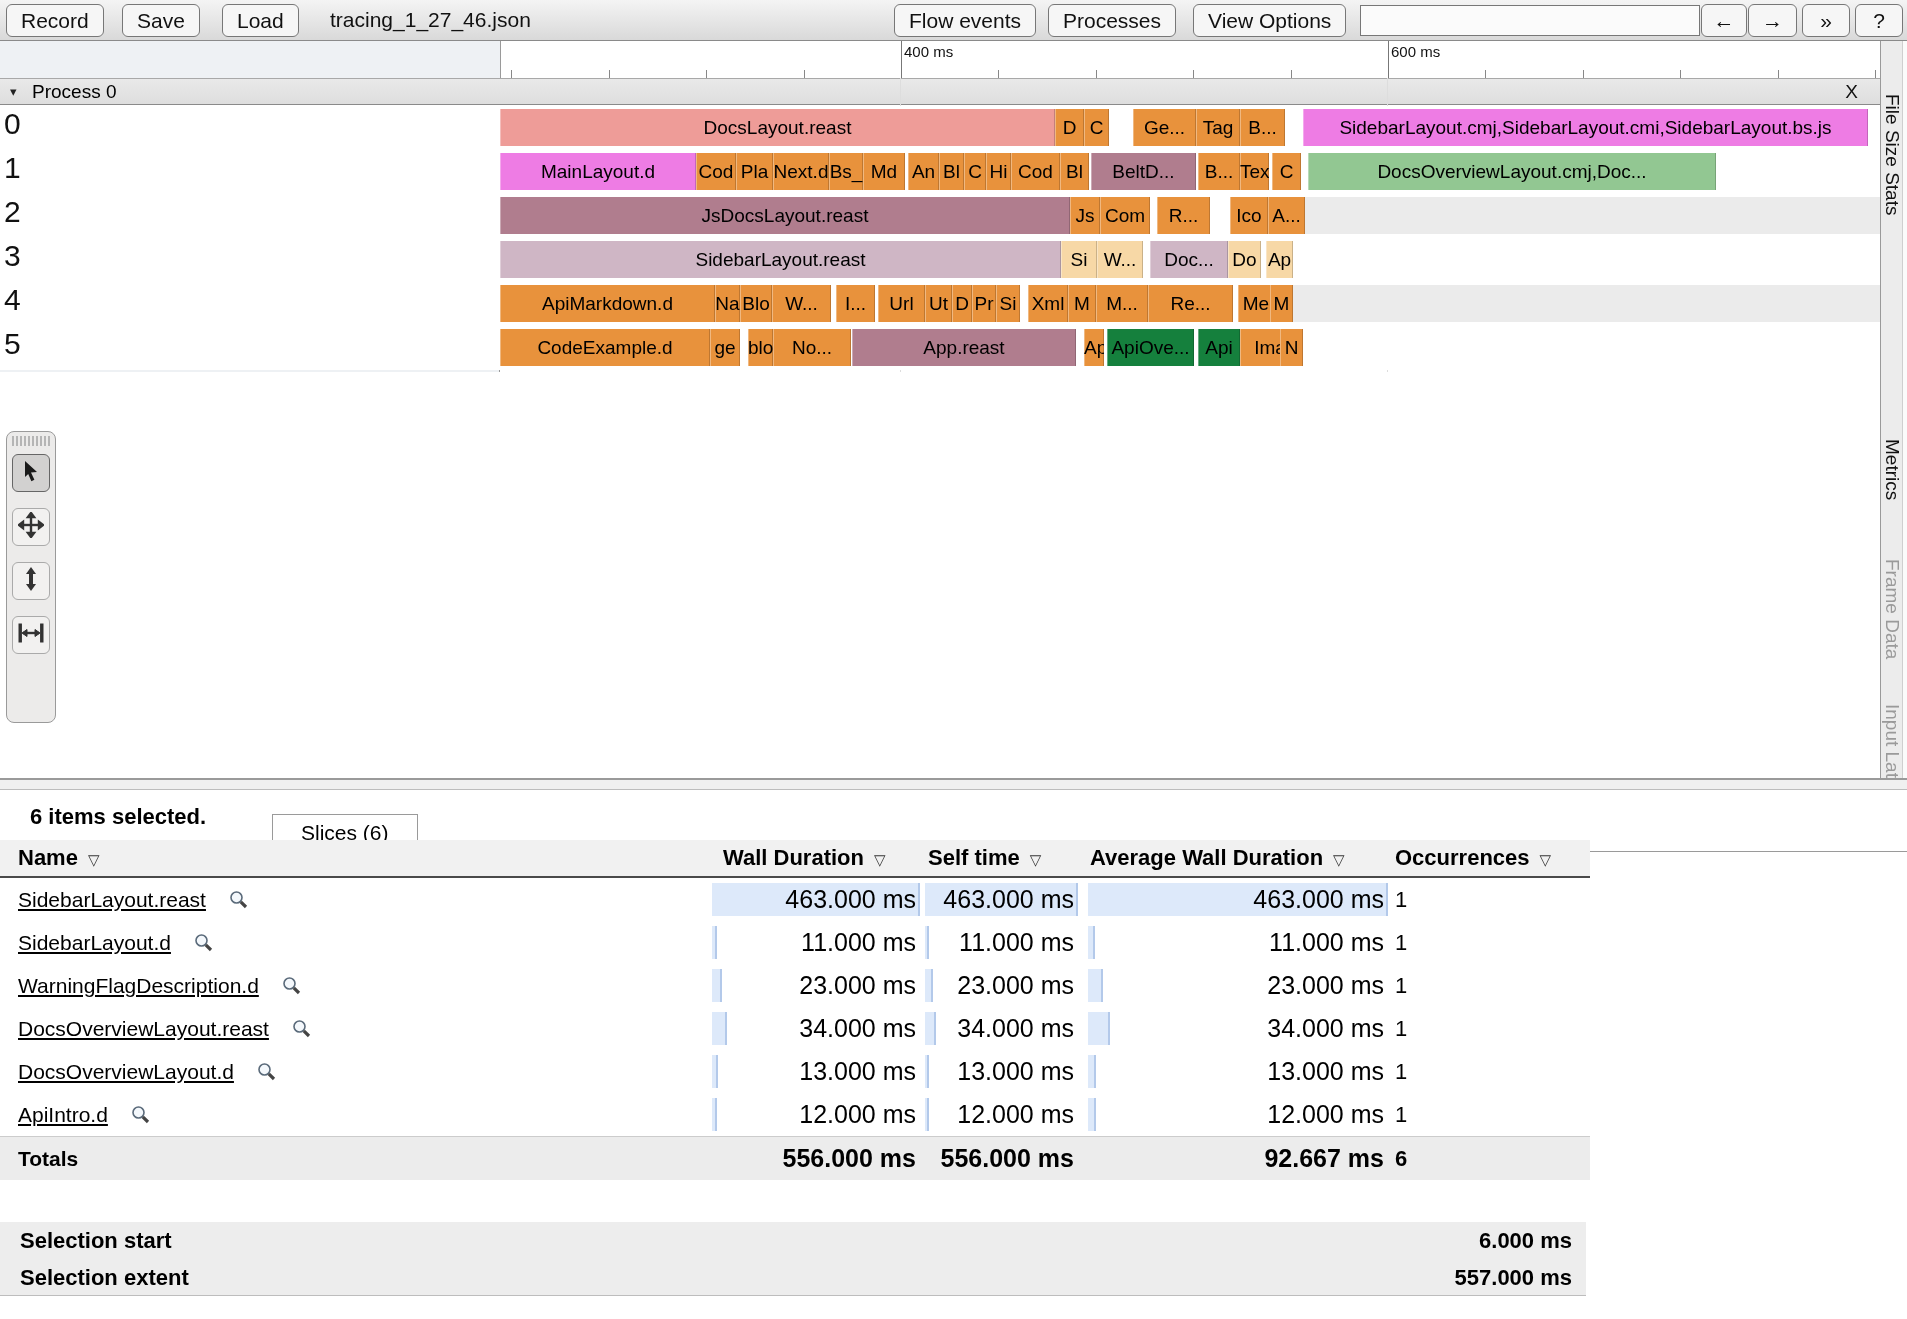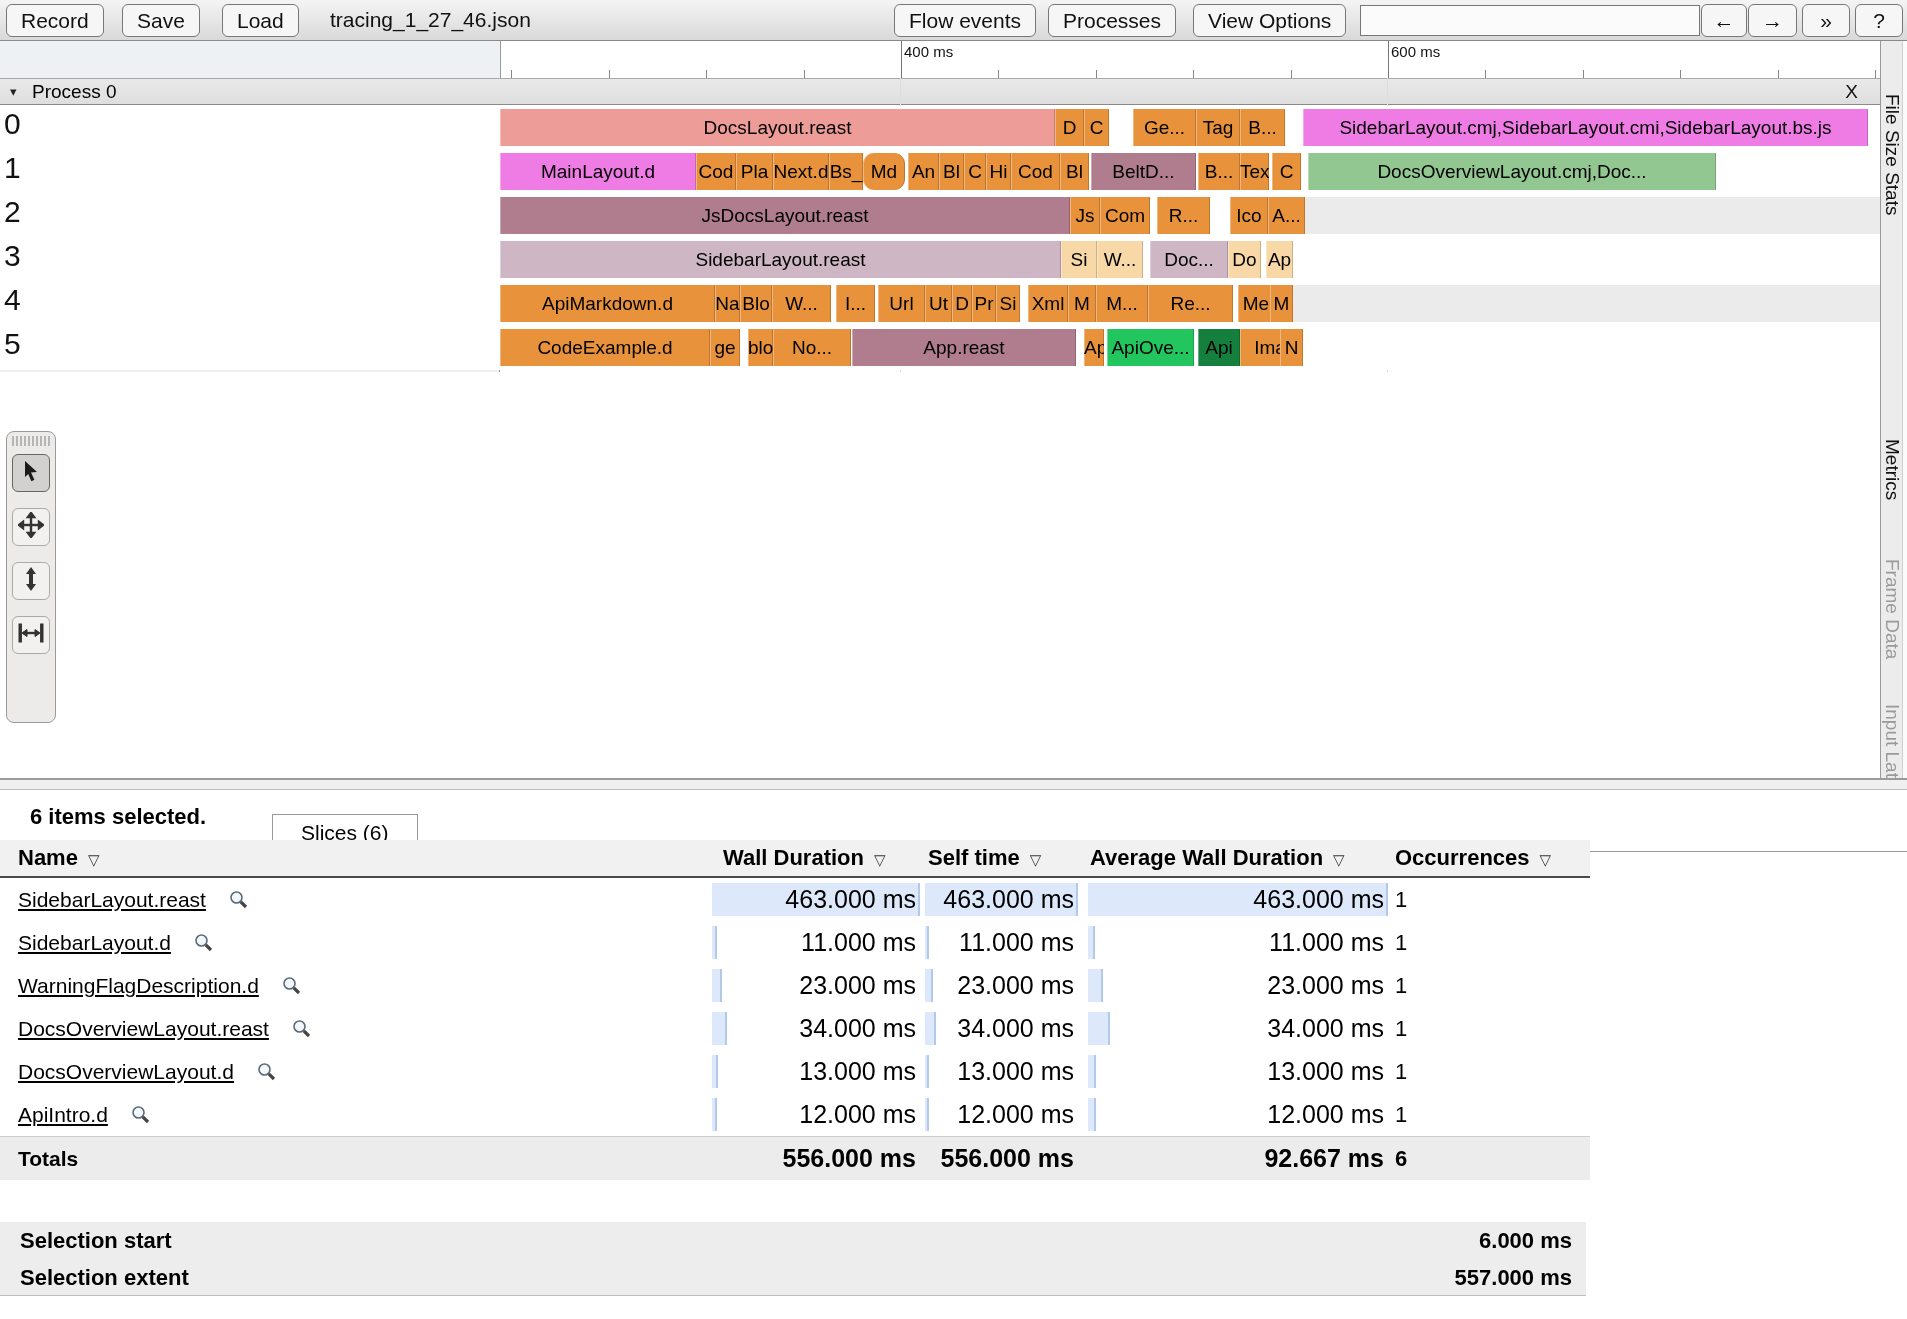--- a/index.html
+++ b/index.html
@@ -150,21 +150,21 @@
           <div class="slice" title="B..." style="left: 1240px; width: 45px; background: rgb(232, 146, 60);">B...</div>
           <div class="slice" title="SidebarLayout.cmj,SidebarLayout.cmi,SidebarLayout.bs.js" style="left: 1303px; width: 565px; background: rgb(238, 124, 228);">SidebarLayout.cmj,SidebarLayout.cmi,SidebarLayout.bs.js</div>
           <div class="track-num">0</div>
         </div>
         <div class="track-row" style="top: 44px;">
           <div class="slice" title="MainLayout.d" style="left: 500px; width: 196px; background: rgb(238, 124, 228);">MainLayout.d</div>
           <div class="slice" title="Cod" style="left: 696px; width: 40px; background: rgb(232, 146, 60);">Cod</div>
           <div class="slice" title="Pla" style="left: 736px; width: 37px; background: rgb(232, 146, 60);">Pla</div>
           <div class="slice" title="Next.d" style="left: 773px; width: 56px; background: rgb(232, 146, 60);">Next.d</div>
           <div class="slice" title="Bs_" style="left: 829px; width: 34px; background: rgb(232, 146, 60);">Bs_</div>
-          <div class="slice" title="Md" style="left: 863px; width: 42px; background: rgb(232, 146, 60); border-radius: 11px;">Md</div>
+          <div class="slice" title="Md" style="left: 863px; width: 42px; background: rgb(232, 146, 60);">Md</div>
           <div class="slice" title="An" style="left: 908px; width: 31px; background: rgb(232, 146, 60);">An</div>
           <div class="slice" title="Bl" style="left: 939px; width: 25px; background: rgb(232, 146, 60);">Bl</div>
           <div class="slice" title="C" style="left: 964px; width: 22px; background: rgb(232, 146, 60);">C</div>
           <div class="slice" title="Hi" style="left: 986px; width: 25px; background: rgb(232, 146, 60);">Hi</div>
           <div class="slice" title="Cod" style="left: 1011px; width: 49px; background: rgb(232, 146, 60);">Cod</div>
           <div class="slice" title="Bl" style="left: 1060px; width: 29px; background: rgb(232, 146, 60);">Bl</div>
           <div class="slice" title="BeltD..." style="left: 1091px; width: 105px; background: rgb(176, 125, 142);">BeltD...</div>
           <div class="slice" title="B..." style="left: 1198px; width: 42px; background: rgb(232, 146, 60);">B...</div>
           <div class="slice" title="Tex" style="left: 1240px; width: 29px; background: rgb(232, 146, 60);">Tex</div>
           <div class="slice" title="C" style="left: 1272px; width: 29px; background: rgb(232, 146, 60);">C</div>
@@ -210,21 +210,21 @@
           <div class="slice" title="M" style="left: 1270px; width: 23px; background: rgb(232, 146, 60);">M</div>
           <div class="track-num">4</div>
         </div>
         <div class="track-row" style="top: 220px;">
           <div class="slice" title="CodeExample.d" style="left: 500px; width: 210px; background: rgb(232, 146, 60);">CodeExample.d</div>
           <div class="slice" title="ge" style="left: 710px; width: 30px; background: rgb(232, 146, 60);">ge</div>
           <div class="slice" title="blo" style="left: 748px; width: 25px; background: rgb(232, 146, 60);">blo</div>
           <div class="slice" title="No..." style="left: 773px; width: 78px; background: rgb(232, 146, 60);">No...</div>
           <div class="slice" title="App.reast" style="left: 852px; width: 224px; background: rgb(176, 125, 142);">App.reast</div>
           <div class="slice" title="Ap" style="left: 1084px; width: 20px; background: rgb(232, 146, 60);">Ap</div>
-          <div class="slice" title="ApiOve..." style="left: 1107px; width: 87px; background: #22c55e;">ApiOve...</div>
+          <div class="slice" title="ApiOve..." style="left: 1107px; width: 87px; background: #15803d;">ApiOve...</div>
           <div class="slice" title="Api" style="left: 1198px; width: 42px; background: #15803d;">Api</div>
           <div class="slice" title="Ima" style="left: 1240px; width: 60px; background: rgb(232, 146, 60);">Ima</div>
           <div class="slice" title="N" style="left: 1280px; width: 23px; background: rgb(232, 146, 60);">N</div>
           <div class="track-num">5</div>
         </div>
       </div>
 
     <div class="palette">
       <div class="palette-grip"></div>
       <div class="ptool active" style="top:22px;">

